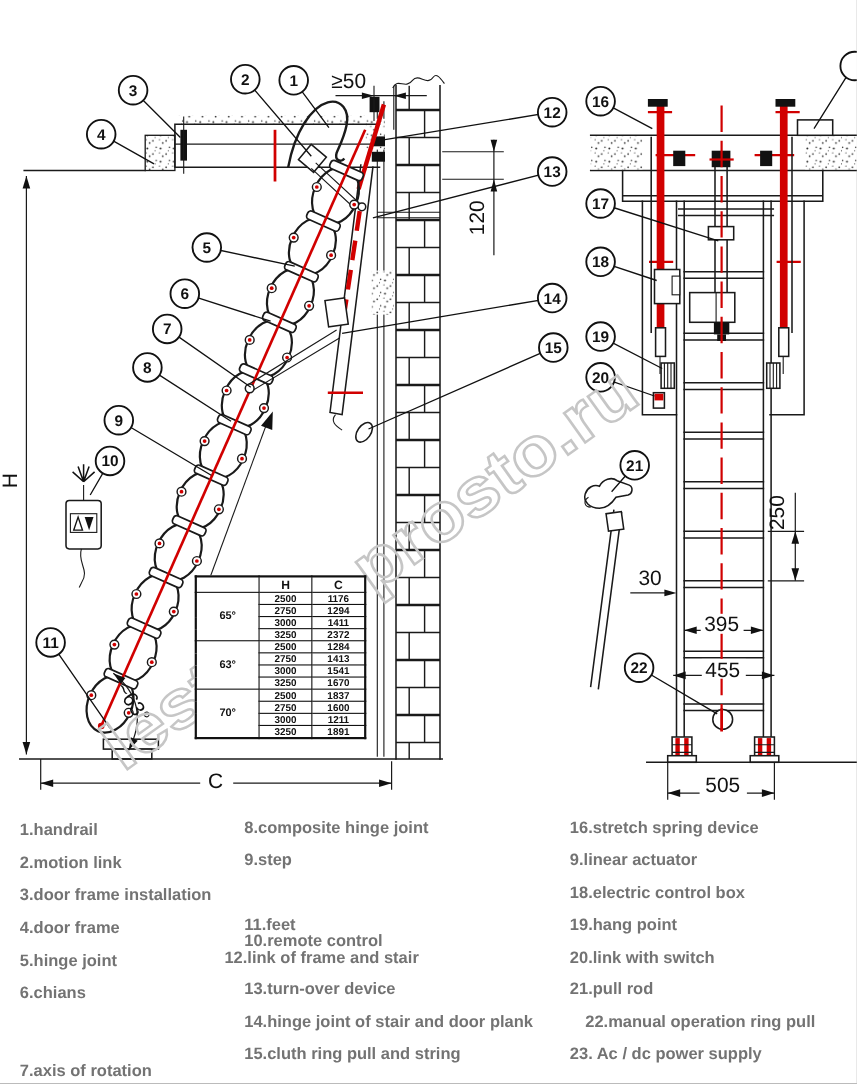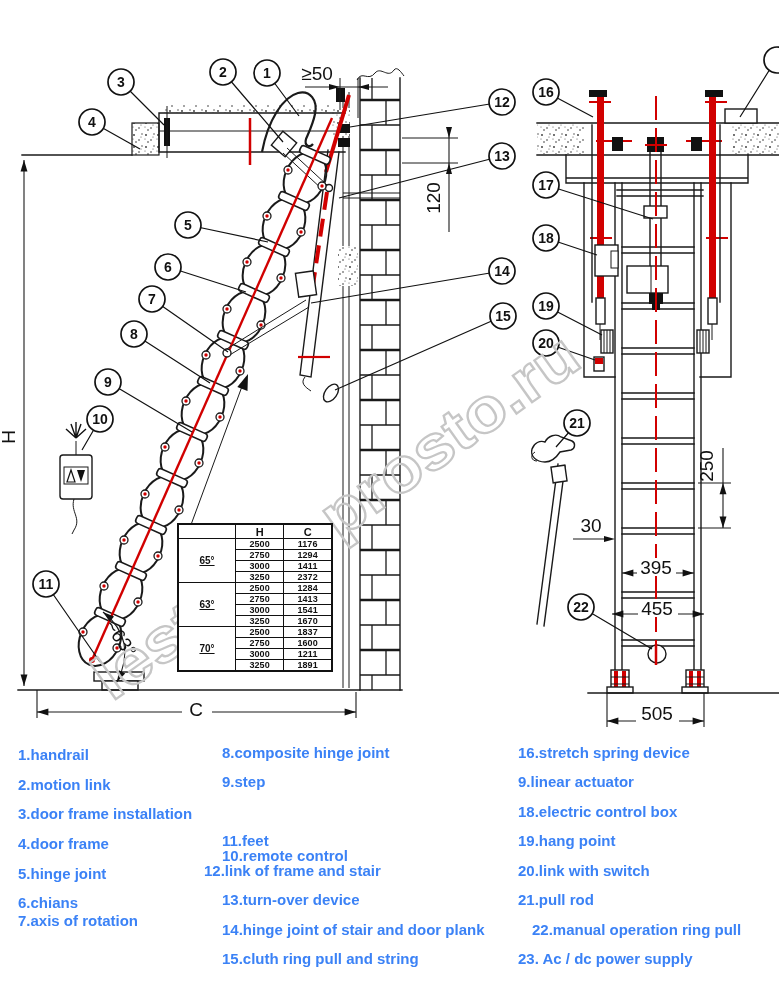--- a/index.html
+++ b/index.html
@@ -16,23 +16,23 @@
   .co circle{fill:#fff;stroke:#111;stroke-width:1.7;}
   .co text{font:bold 14px "Liberation Sans",sans-serif;fill:#111;text-anchor:middle;}
   .ldr{stroke:#111;stroke-width:1.2;fill:none;}
   .wm{font:bold 62px "Liberation Sans",sans-serif;fill:none;stroke:#c6c6c6;stroke-width:2.2;}
   
   .size-table{position:absolute;left:177px;top:523px;}
   .size-table table{width:156px;table-layout:fixed;border-collapse:collapse;border:2px solid #111;background:#fff;}
   .size-table td{border:1px solid #111;font:bold 9px/10px "Liberation Sans",sans-serif;
                  color:#111;text-align:center;height:10px;padding:0;overflow:hidden;}
   .size-table td.hd{font-size:11px;height:13px;}
-  .size-table td.ang{font-size:10px;width:56px;text-decoration:underline;}
+  .size-table td.ang{font-size:10px;width:56px;}
   
-  .lg{position:absolute;white-space:nowrap;font:bold 15px "Liberation Sans",sans-serif;color:#3b82f6;}
+  .lg{position:absolute;white-space:nowrap;font:bold 15px "Liberation Sans",sans-serif;color:#737373;}
 </style>
 </head>
 <body>
 
 <div class="page">
 
 <svg width="779" height="737" viewBox="0 0 779 737">
   <defs>
     <marker id="arw" viewBox="0 0 12 8" refX="11" refY="4" markerWidth="13" markerHeight="9" orient="auto-start-reverse" markerUnits="userSpaceOnUse">
       <path d="M0.5,0.8 L11,4 L0.5,7.2 z" fill="#111"></path>
@@ -580,21 +580,21 @@
       </table>
 </div>
 
 <div>
   <div class="lg" style="left:18px;top:746px">1.handrail</div>
   <div class="lg" style="left:18px;top:776px">2.motion link</div>
   <div class="lg" style="left:18px;top:805px">3.door frame installation</div>
   <div class="lg" style="left:18px;top:835px">4.door frame</div>
   <div class="lg" style="left:18px;top:865px">5.hinge joint</div>
   <div class="lg" style="left:18px;top:894px">6.chians</div>
-  <div class="lg" style="left:18px;top:912px">7.axis of rotation</div>
+  <div class="lg" style="left:18px;top:965px">7.axis of rotation</div>
 
   <div class="lg" style="left:222px;top:744px">8.composite hinge joint</div>
   <div class="lg" style="left:222px;top:773px">9.step</div>
   <div class="lg" style="left:222px;top:847px">10.remote control</div>
   <div class="lg" style="left:222px;top:832px">11.feet</div>
   <div class="lg" style="left:204px;top:862px">12.link of frame and stair</div>
   <div class="lg" style="left:222px;top:891px">13.turn-over device</div>
   <div class="lg" style="left:222px;top:921px">14.hinge joint of stair and door plank</div>
   <div class="lg" style="left:222px;top:950px">15.cluth ring pull and string</div>
 

